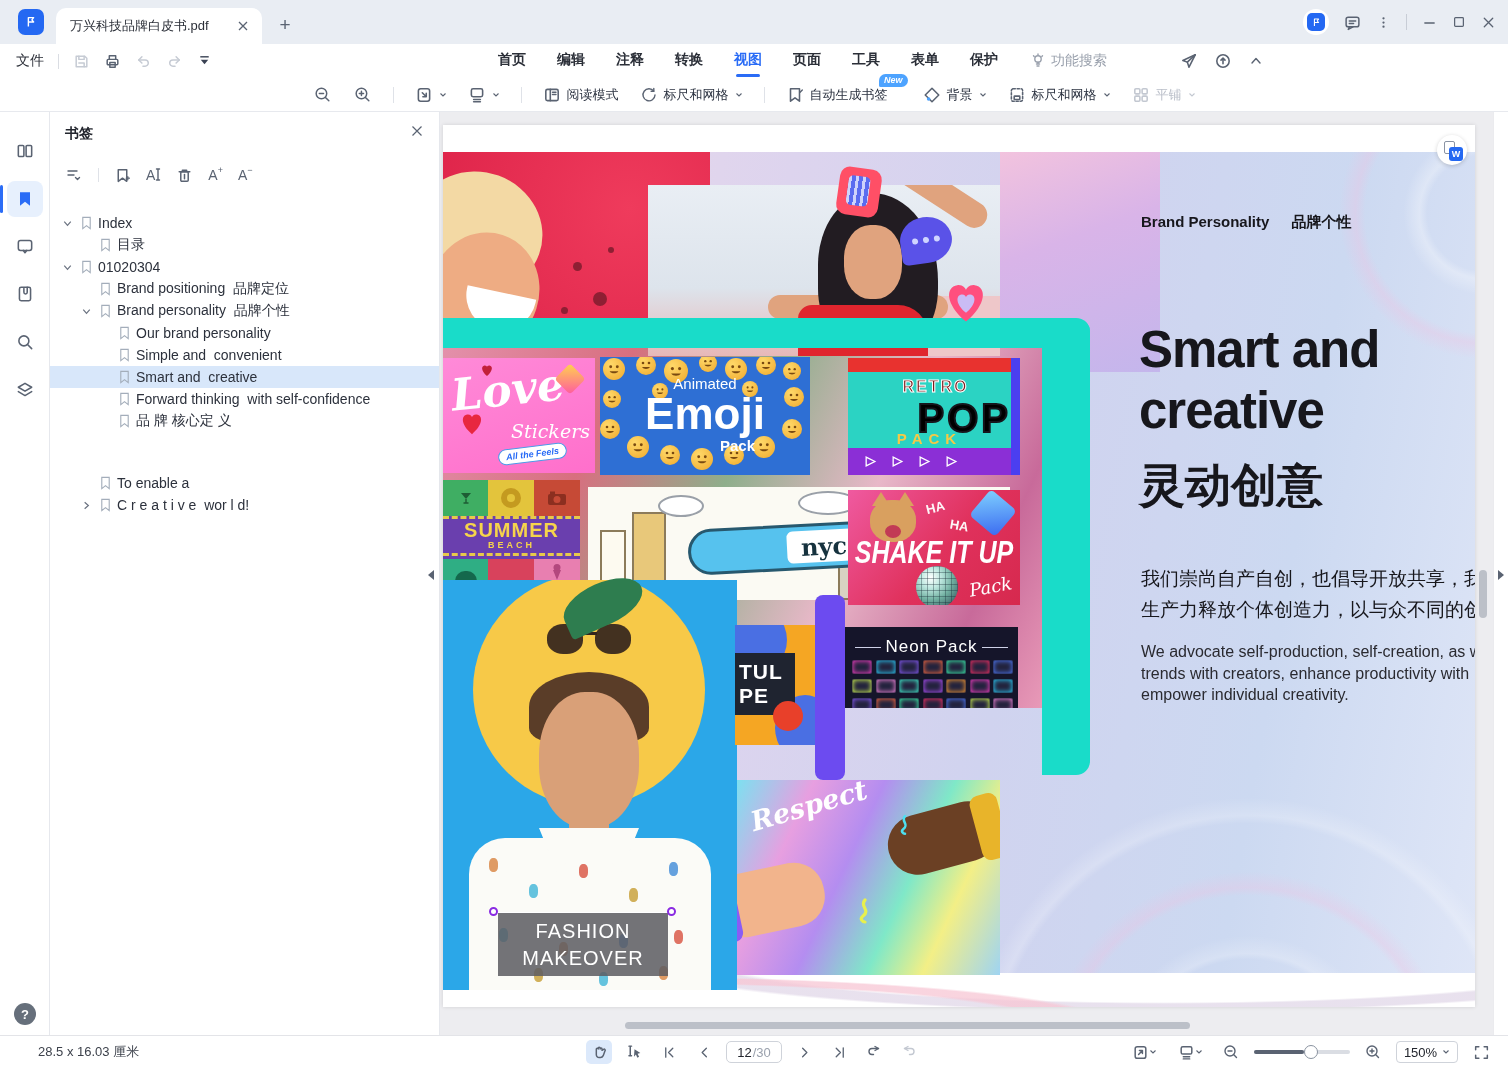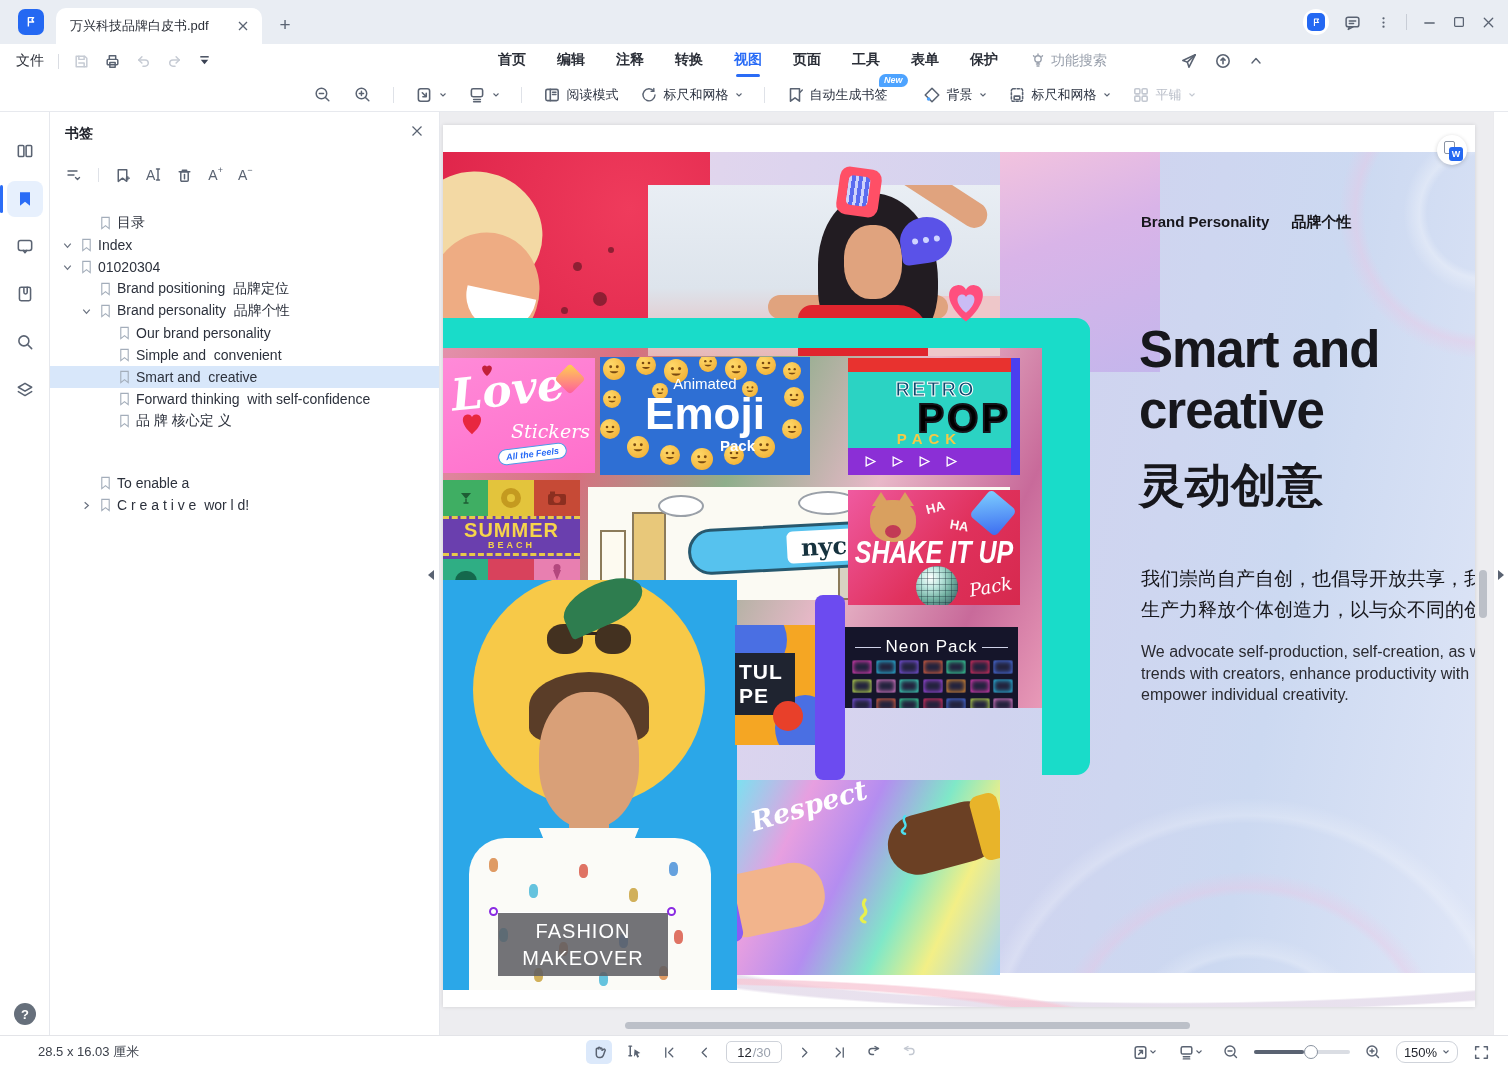--- a/index.html
+++ b/index.html
@@ -149,22 +149,22 @@
   .em-face { position:absolute; border-radius:50%; background:radial-gradient(circle at 35% 30%, #ffd96a, #f0a92c); }
   .em-txt { position:absolute; left:0; right:0; text-align:center; color:#fff; z-index:2; }
   .em-top { top:18px; font-size:15px; }
   .em-main { top:32px; font-size:44px; font-weight:800; }
   .em-sub { top:80px; left:120px; right:auto; font-size:15px; font-weight:700; }
 
   
   .retro-topband { position:absolute; left:0; top:0; right:0; height:14px; background:#e8322f; }
   .retro-blue { position:absolute; right:0; top:0; width:9px; bottom:0; background:#4b3ff0; }
   .retro-bot { position:absolute; left:0; bottom:0; right:9px; height:27px; background:#8b2fd6; display:flex; align-items:center; gap:14px; padding-left:16px; }
-  .retro-1 { position:absolute; left:12px; right:9px; top:20px; text-align:center; font-size:20px; font-weight:900;
-    color:#0c4a6e; -webkit-text-stroke:1px #fff; letter-spacing:2px; }
+  .retro-1 { position:absolute; left:12px; right:9px; top:20px; text-align:center; font-size:16px; font-weight:900;
+    color:#7f1d1d; -webkit-text-stroke:1px #fff; letter-spacing:2px; }
   .retro-2 { position:absolute; left:0; right:9px; top:38px; text-align:right; font-size:40px; font-weight:900;
     color:#000000; -webkit-text-stroke:2px #16161c; letter-spacing:3px; }
   .retro-3 { position:absolute; left:0; right:9px; top:72px; text-align:center; font-size:15px; font-weight:900;
     color:#f6c945; letter-spacing:6px; }
 
   
   .sm-tile { position:absolute; display:flex; align-items:center; justify-content:center; }
   .sm-band { position:absolute; left:0; top:36px; right:0; height:40px; background:#6a3fae;
     border-top:3px dashed #e7c94b; border-bottom:3px dashed #e7c94b; text-align:center; color:#f6d44b; }
   .sm-1 { font-size:20px; font-weight:900; letter-spacing:1px; line-height:22px; }
@@ -261,21 +261,21 @@
   .sb-right { position:absolute; right:14px; top:0; height:32px; display:flex; align-items:center; gap:10px; }
   .sbtn { width:26px; height:24px; display:flex; align-items:center; justify-content:center; border-radius:5px; }
   .sbtn.active { background:#dce9fb; }
   .pagebox { width:56px; height:22px; border:1px solid #cfd3da; border-radius:5px; display:flex; align-items:center;
     justify-content:center; font-size:13px; color:#23262e; gap:1px; }
   .pagebox .tot { color:#9aa1ad; }
   .slider { position:relative; width:96px; height:4px; border-radius:2px; background:#dadde3; }
   .slider .fill { position:absolute; left:0; top:0; height:4px; width:50px; border-radius:2px; background:#5a6372; }
   .slider .knob { position:absolute; left:50px; top:-5px; width:14px; height:14px; border-radius:50%; background:#fff;
     border:1.5px solid #8a93a0; }
-  .zoombox { width:62px; height:22px; border:1px solid #cfd3da; border-radius:9px; display:flex; align-items:center;
+  .zoombox { width:62px; height:22px; border:1px solid #cfd3da; border-radius:4px; display:flex; align-items:center;
     justify-content:center; gap:5px; font-size:13px; color:#23262e; }
 </style>
 </head>
 <body>
 
 <div class="app">
 
   <div class="tabbar">
     <div class="applogo">
       <svg width="14" height="14" viewBox="0 0 16 16">
@@ -570,41 +570,41 @@
         <svg width="17" height="17" viewBox="0 0 16 16" class="ic">
             <path d="M3 4.5h10M6 4.5V3h4v1.5"></path>
             <rect x="4.5" y="4.5" width="7" height="9" rx="1"></rect>
             <path d="M8 7v4"></path>
           </svg>
         </span>
       <span class="txticon">A<sup>+</sup></span>
       <span class="txticon">A<sup>−</sup></span>
     </div>
     <div class="bm-tree" id="bm-tree">
+        <div class="bm-row" style="padding-left: 11px;">
+          <span class="bm-chev">
+            <svg width="13" height="13" viewBox="0 0 14 14">
+              <path d="M3.5 5l3.5 4 3.5-4" stroke="#6a7280" fill="none" stroke-width="1.3"></path>
+            </svg>
+          </span>
+          <span class="bm-ico">
+            <svg width="13" height="14" viewBox="0 0 14 15">
+              <path d="M3 1.5h8v12l-4-3.2-4 3.2z" stroke="#a3adba" fill="none" stroke-width="1.2"></path>
+            </svg>
+          </span>
+          <span class="bm-label">Index</span>
+        </div>
         <div class="bm-row" style="padding-left: 30px;">
           <span class="bm-chev"></span>
           <span class="bm-ico">
             <svg width="13" height="14" viewBox="0 0 14 15">
               <path d="M3 1.5h8v12l-4-3.2-4 3.2z" stroke="#a3adba" fill="none" stroke-width="1.2"></path>
             </svg>
           </span>
           <span class="bm-label">目录</span>
-        </div>
-        <div class="bm-row" style="padding-left: 11px;">
-          <span class="bm-chev">
-            <svg width="13" height="13" viewBox="0 0 14 14">
-              <path d="M3.5 5l3.5 4 3.5-4" stroke="#6a7280" fill="none" stroke-width="1.3"></path>
-            </svg>
-          </span>
-          <span class="bm-ico">
-            <svg width="13" height="14" viewBox="0 0 14 15">
-              <path d="M3 1.5h8v12l-4-3.2-4 3.2z" stroke="#a3adba" fill="none" stroke-width="1.2"></path>
-            </svg>
-          </span>
-          <span class="bm-label">Index</span>
         </div>
         <div class="bm-row" style="padding-left: 11px;">
           <span class="bm-chev">
             <svg width="13" height="13" viewBox="0 0 14 14">
               <path d="M3.5 5l3.5 4 3.5-4" stroke="#6a7280" fill="none" stroke-width="1.3"></path>
             </svg>
           </span>
           <span class="bm-ico">
             <svg width="13" height="14" viewBox="0 0 14 15">
               <path d="M3 1.5h8v12l-4-3.2-4 3.2z" stroke="#a3adba" fill="none" stroke-width="1.2"></path>

